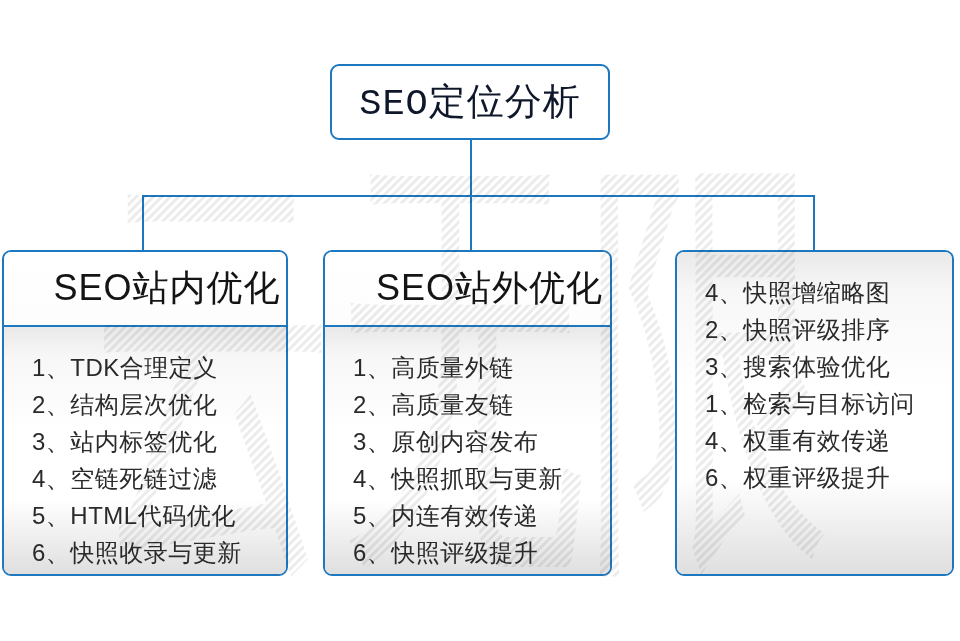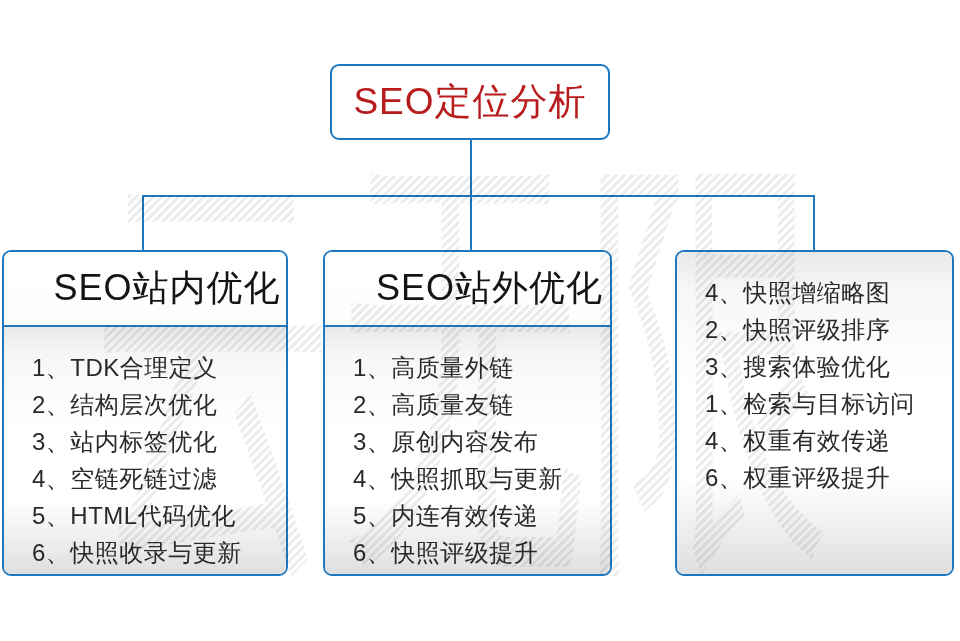--- a/index.html
+++ b/index.html
@@ -11,21 +11,21 @@
   
   .connectors{position:absolute; left:0; top:0; z-index:1;}
   
   .root-node{
     position:absolute; left:330px; top:64px; width:280px; height:76px;
     box-sizing:border-box; border:2px solid var(--accent); border-radius:9px;
     background:#ffffff; display:flex; align-items:center; justify-content:center;
     z-index:2;
   }
   .root-node .title{
-    font-size:37px; color:#b91c1c; letter-spacing:1px; white-space:nowrap;
+    font-size:37px; color:#0f172a; letter-spacing:1px; white-space:nowrap;font-family:Liberation Mono, monospace;
   }
   
   .column{
     position:absolute; top:250px; height:326px; box-sizing:border-box;
     border:2px solid var(--accent); border-radius:9px; background:#ffffff;
     z-index:2; display:flex; flex-direction:column; overflow:hidden;
   }
   .col-0{left:2px;   width:286px;}
   .col-1{left:323px; width:289px;}
   .col-2{left:675px; width:279px;}

